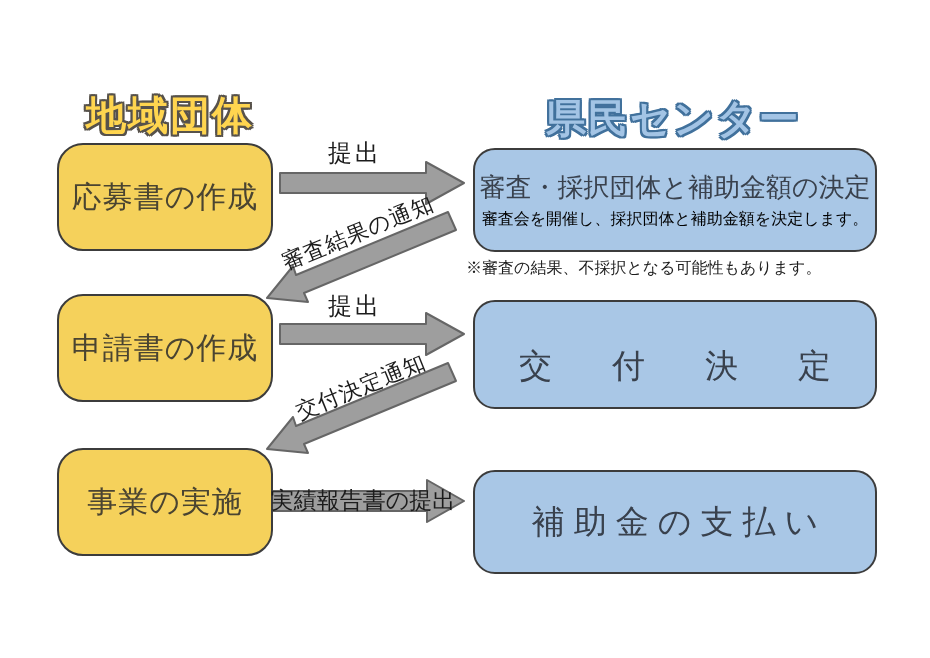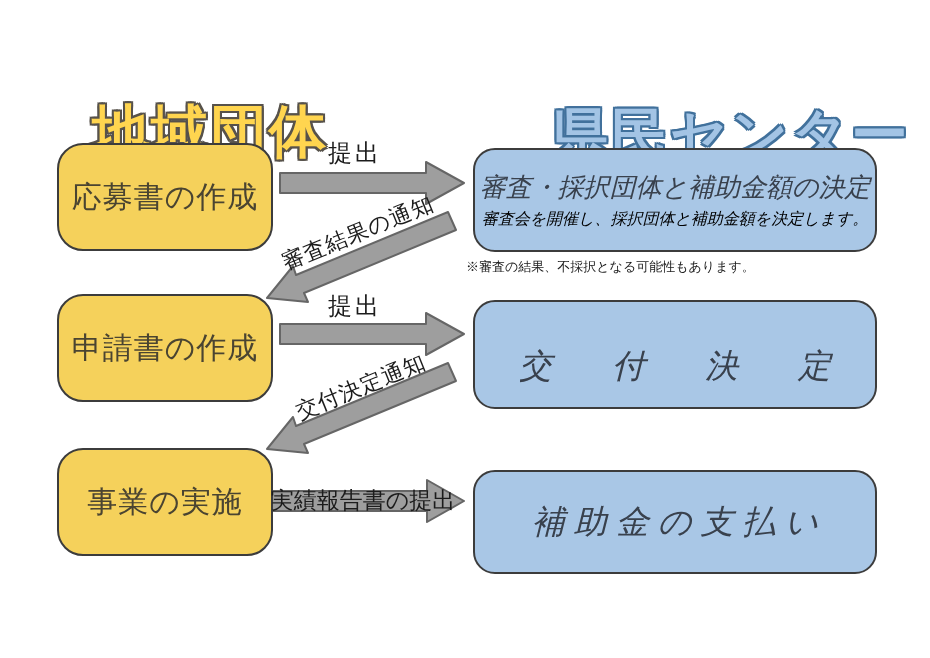--- a/index.html
+++ b/index.html
@@ -2,21 +2,21 @@
 <html><head>
 <meta charset="utf-8">
 <style>
   html,body { margin:0; padding:0; background:#fff; }
   .canvas {
     position:relative; width:930px; height:658px; background:#ffffff;
     overflow:hidden; font-family:"Liberation Sans", sans-serif;
   }
   
   .title {
-    position:absolute; margin:12px; font-size:57px; font-weight:bold;
+    position:absolute; margin:6px; font-size:40px; font-weight:bold;
     letter-spacing:2px; white-space:nowrap;
     font-family:"Liberation Sans", sans-serif;
   }
   .title-left {
     left:80px; top:82px; color:#ffd54f;
     text-shadow:-2px -2px 0 #57524b, 2px -2px 0 #57524b, -2px 2px 0 #57524b,
                  2px 2px 0 #57524b, -2px 0 0 #57524b, 2px 0 0 #57524b,
                  0 -2px 0 #57524b, 0 2px 0 #57524b;
   }
   .title-right {
@@ -33,38 +33,37 @@
     position:absolute; left:57px; width:212px; height:104px;
     background:#f5d15b; border:2px solid #3c3c3c; border-radius:26px;
     display:flex; align-items:center; justify-content:center;
     font-size:30px; letter-spacing:1px; color:#4a4431; white-space:nowrap;
   }
   .bbox {
     position:absolute; left:473px; width:400px;
     background:#a9c7e6; border:2px solid #3c3c3c; border-radius:22px;
     display:flex; flex-direction:column; align-items:center; justify-content:center;
     color:#39414d;
-    font-style:italic;
   }
   .bbox1 { top:148px; height:100px; gap:4px; }
   .bbox1-title { font-size:26px; white-space:nowrap; color:#39414d; }
   .bbox1-sub {
     font-size:16px; white-space:nowrap; color:#000000;
     font-family:"Liberation Serif", serif;
   }
   .bbox2 { top:300px; height:105px; }
   .bbox2 .spread { font-size:33px; letter-spacing:60px; margin-right:-60px; white-space:nowrap;margin-top:24px; }
   .bbox3 { top:470px; height:100px; }
   .bbox3 .spread { font-size:33px; letter-spacing:9px; margin-right:-9px; white-space:nowrap; }
   .ybox1 { top:143px; }
   .ybox2 { top:294px;text-align:center; }
   .ybox3 { top:448px; }
   
   .note {
-    position:absolute; left:466px; top:258px; font-size:13px; color:#1c1c1c;
+    position:absolute; left:466px; top:258px; font-size:16px; color:#1c1c1c;
     font-family:Liberation Mono, monospace; white-space:nowrap; letter-spacing:0px;
   }
   
   .albl {
     position:absolute; transform:translate(-50%,-50%);
     font-family:"Liberation Serif", serif; color:#1c1c1c; white-space:nowrap;
   }
   .albl.rot { transform:translate(-50%,-50%) rotate(-22deg); }
   .albl-1 { left:355px; top:153px; font-size:24px; letter-spacing:3px; }
   .albl-2 { left:358px; top:233px; font-size:22px; letter-spacing:1px; }

